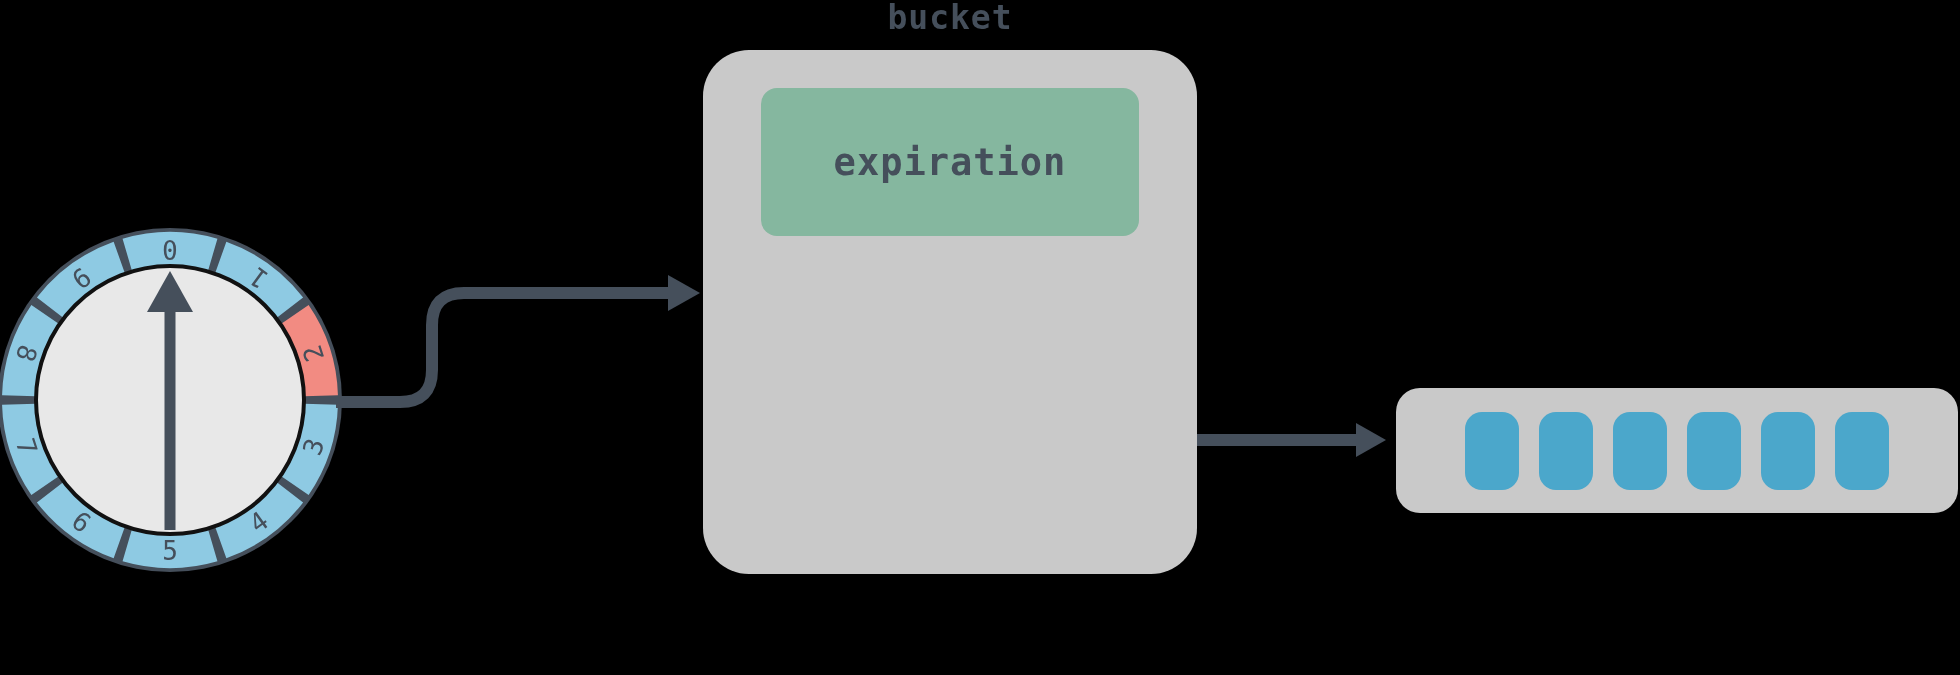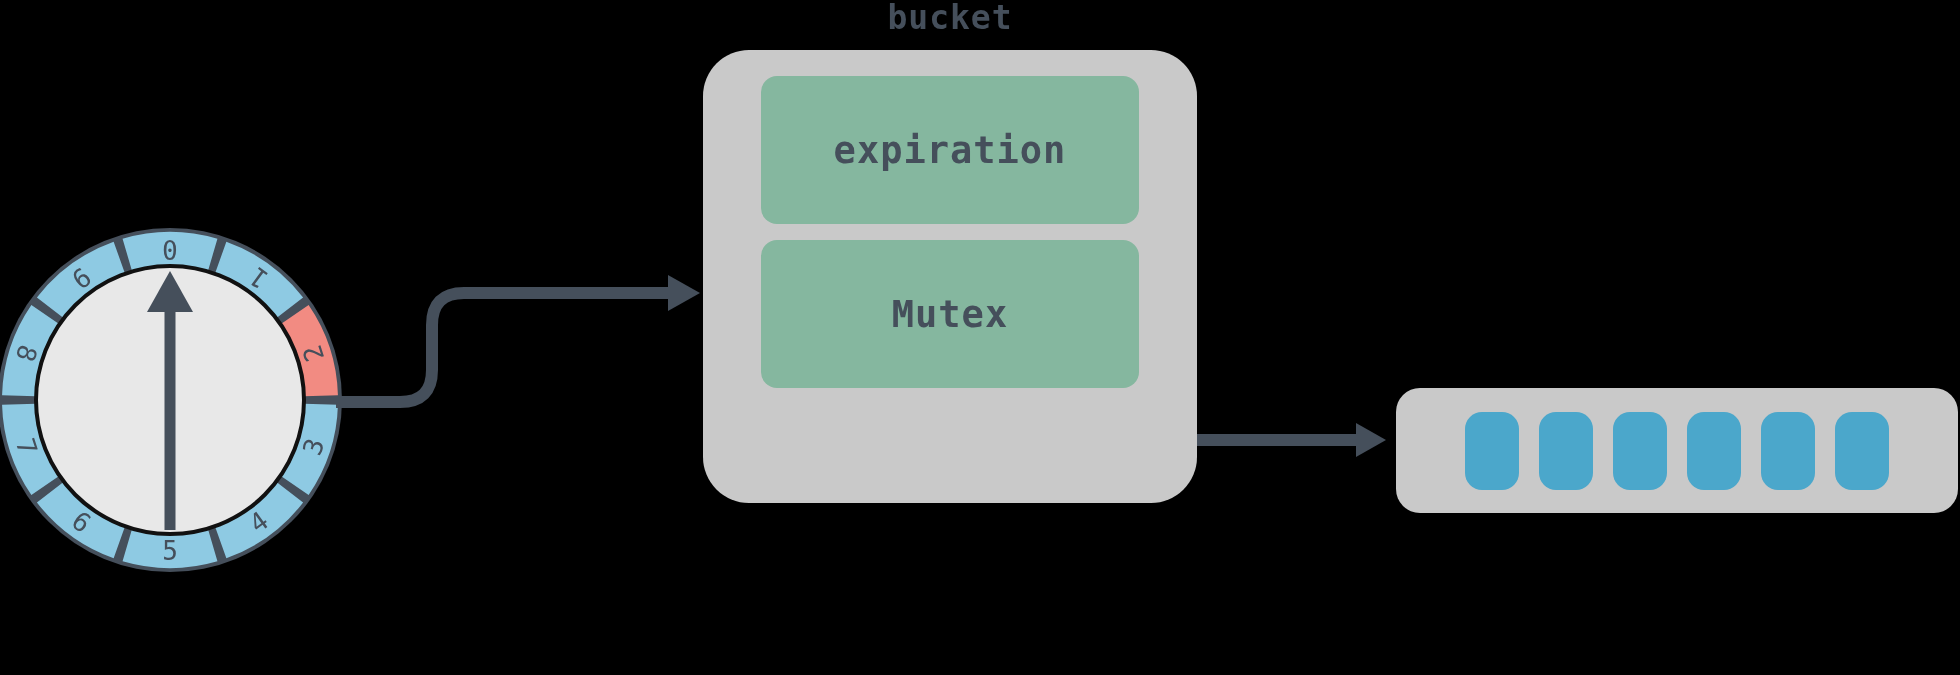--- a/index.html
+++ b/index.html
@@ -26,29 +26,29 @@
     text-align:center;
     color:#454f5b;
     font-size:33px;
     font-weight:bold;
     letter-spacing:1px;
     font-family:"DejaVu Sans Mono", monospace;
   }
   #bucket-box{
     position:absolute;
     left:703px;top:50px;
-    width:494px;height:453px;
+    width:494px;height:524px;
     background:#c9c9c9;
     border-radius:46px;
     box-sizing:border-box;
-    padding:26px 58px;
+    padding:38px 58px;
     display:flex;
     flex-direction:column;
     justify-content:flex-start;
-    gap:16px;
+    gap:10px;
   }
   .field-box{
     height:148px;
     background:#85b79f;
     border-radius:16px;
     display:flex;
     align-items:center;
     justify-content:center;
     color:#454f5b;
     font-size:37px;
@@ -139,21 +139,20 @@
     <polygon points="700,293 668,275 668,311" fill="#454f5b"></polygon>
 
     <path d="M 1136,440 L 1372,440" fill="none" stroke="#454f5b" stroke-width="12" stroke-linecap="butt"></path>
     <polygon points="1386,440 1356,423 1356,457" fill="#454f5b"></polygon>
   </svg>
 
   <div id="bucket-label">bucket</div>
 
   <div id="bucket-box">
     <div class="field-box">expiration</div>
-    <div class="field-box">Mutex</div>
   </div>
 
   <div id="timers-array">
       <div class="timer-pill"></div>
       <div class="timer-pill"></div>
       <div class="timer-pill"></div>
       <div class="timer-pill"></div>
       <div class="timer-pill"></div>
       <div class="timer-pill"></div>
     </div>

